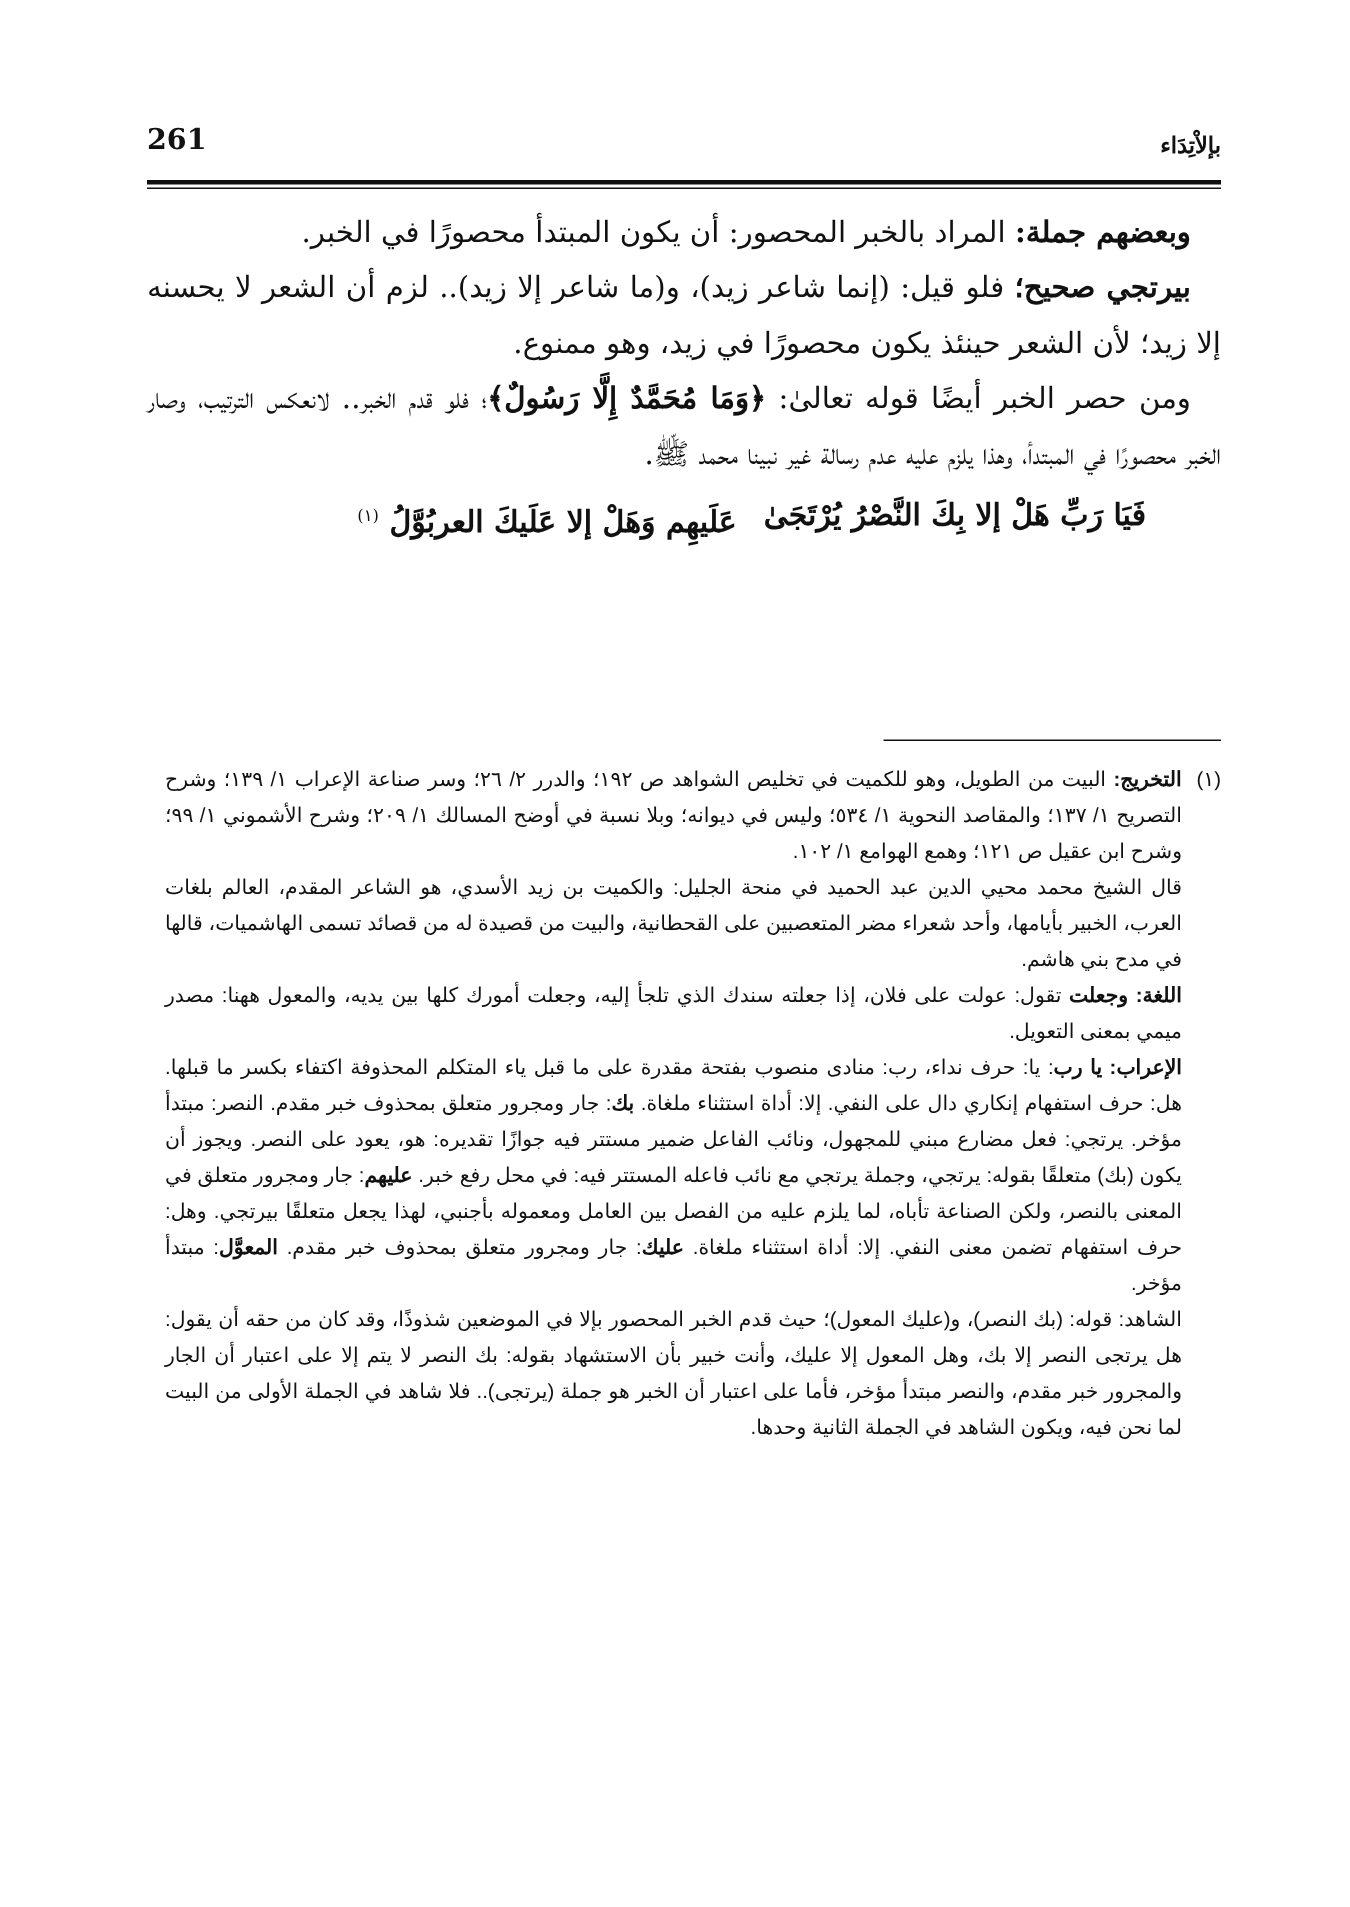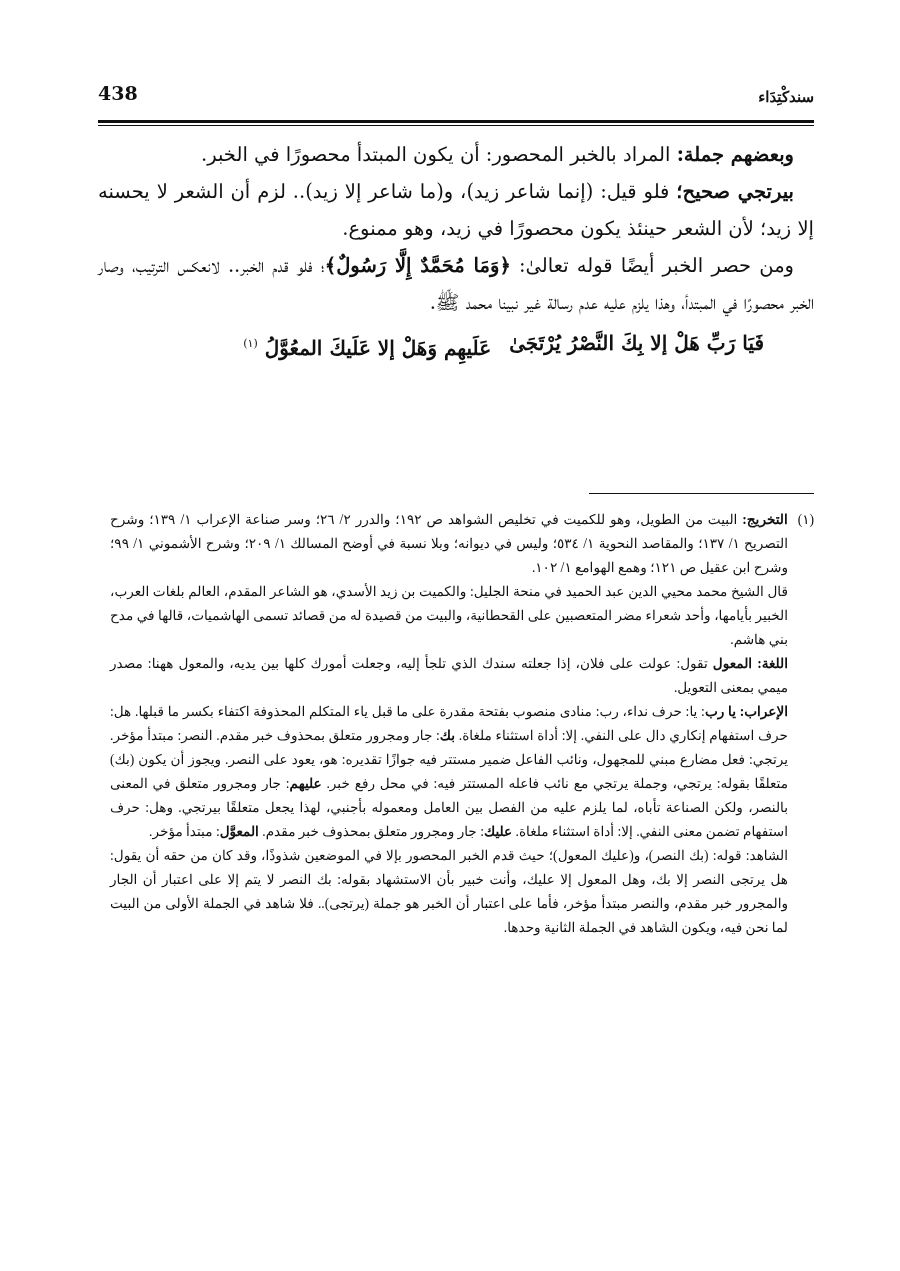--- a/index.html
+++ b/index.html
@@ -99,21 +99,21 @@
       top: 413px;
       right: 0;
       width: 225px;
       border-top: 1px solid #111;
     }
     .footnotes {
       position: absolute;
       top: 428px;
       right: 0;
       left: 0;
-      font-family: Liberation Serif, serif;
+      font-family: Liberation Sans, sans-serif;
       font-size: 13.6px;
       line-height: 24px;
       text-align: justify;
       text-align-last: right;
       margin-left: 12px;
     }
     .footnotes p {
       margin: 0;
     }
     .fn-hang {
@@ -123,38 +123,38 @@
     .fn-sub {
       padding-right: 26px;
     }
     .fn-num { font-weight: normal; }
   </style>
 </head>
 <body>
 
 <div class="page">
   <div class="header">
-    <span class="header-title">سندكْتِدَاء</span>
-    <span class="page-number">438</span>
+    <span class="header-title">بإلاْتِدَاء</span>
+    <span class="page-number">261</span>
     <div class="header-rule"></div>
     <div class="header-rule2"></div>
   </div>
 
   <div class="main">
     <p class="indent"><span class="b">وبعضهم جملة:</span><span> المراد بالخبر المحصور: أن يكون المبتدأ محصورًا في الخبر.</span></p>
     <p class="indent"><span class="b">بيرتجي صحيح؛</span><span> فلو قيل: (إنما شاعر زيد)، و(ما شاعر إلا زيد).. لزم أن الشعر لا يحسنه إلا زيد؛ لأن الشعر حينئذ يكون محصورًا في زيد، وهو ممنوع.</span></p>
     <p class="indent"><span>ومن حصر الخبر أيضًا قوله تعالىٰ: </span><span class="quran">﴿وَمَا مُحَمَّدٌ إِلَّا رَسُولٌ﴾</span><span>؛ فلو قدم الخبر.. لانعكس الترتيب، وصار الخبر محصورًا في المبتدأ، وهذا يلزم عليه عدم رسالة غير نبينا محمد ﷺ.</span></p>
     <p class="verse">
       <span class="hemi1">فَيَا رَبِّ هَلْ إلا بِكَ النَّصْرُ يُرْتَجَىٰ</span>
-      <span><span>عَلَيهِم وَهَلْ إلا عَلَيكَ المعُوَّلُ</span> <sup>(١)</sup></span>
+      <span><span>عَلَيهِم وَهَلْ إلا عَلَيكَ العربُوَّلُ</span> <sup>(١)</sup></span>
     </p>
   </div>
 
   <div class="fn-rule"></div>
 
   <div class="footnotes">
     <p class="fn-hang"><span class="fn-num">(١)</span>&nbsp;&nbsp;<span class="b">التخريج:</span><span> البيت من الطويل، وهو للكميت في تخليص الشواهد ص ١٩٢؛ والدرر ٢/ ٢٦؛ وسر صناعة الإعراب ١/ ١٣٩؛ وشرح التصريح ١/ ١٣٧؛ والمقاصد النحوية ١/ ٥٣٤؛ وليس في ديوانه؛ وبلا نسبة في أوضح المسالك ١/ ٢٠٩؛ وشرح الأشموني ١/ ٩٩؛ وشرح ابن عقيل ص ١٢١؛ وهمع الهوامع ١/ ١٠٢.</span></p>
     <p class="fn-sub">قال الشيخ محمد محيي الدين عبد الحميد في منحة الجليل: والكميت بن زيد الأسدي، هو الشاعر المقدم، العالم بلغات العرب، الخبير بأيامها، وأحد شعراء مضر المتعصبين على القحطانية، والبيت من قصيدة له من قصائد تسمى الهاشميات، قالها في مدح بني هاشم.</p>
-    <p class="fn-sub"><span class="b">اللغة: </span><span class="b">المعول</span><span> تقول: عولت على فلان، إذا جعلته سندك الذي تلجأ إليه، وجعلت أمورك كلها بين يديه، والمعول ههنا: مصدر ميمي بمعنى التعويل.</span></p>
+    <p class="fn-sub"><span class="b">اللغة: </span><span class="b">وجعلت</span><span> تقول: عولت على فلان، إذا جعلته سندك الذي تلجأ إليه، وجعلت أمورك كلها بين يديه، والمعول ههنا: مصدر ميمي بمعنى التعويل.</span></p>
     <p class="fn-sub"><span class="b">الإعراب: </span><span class="b">يا رب</span><span>: يا: حرف نداء، رب: منادى منصوب بفتحة مقدرة على ما قبل ياء المتكلم المحذوفة اكتفاء بكسر ما قبلها. هل: حرف استفهام إنكاري دال على النفي. إلا: أداة استثناء ملغاة. </span><span class="b">بك</span><span>: جار ومجرور متعلق بمحذوف خبر مقدم. النصر: مبتدأ مؤخر. يرتجي: فعل مضارع مبني للمجهول، ونائب الفاعل ضمير مستتر فيه جوازًا تقديره: هو، يعود على النصر. ويجوز أن يكون (بك) متعلقًا بقوله: يرتجي، وجملة يرتجي مع نائب فاعله المستتر فيه: في محل رفع خبر. </span><span class="b">عليهم</span><span>: جار ومجرور متعلق في المعنى بالنصر، ولكن الصناعة تأباه، لما يلزم عليه من الفصل بين العامل ومعموله بأجنبي، لهذا يجعل متعلقًا بيرتجي. وهل: حرف استفهام تضمن معنى النفي. إلا: أداة استثناء ملغاة. </span><span class="b">عليك</span><span>: جار ومجرور متعلق بمحذوف خبر مقدم. </span><span class="b">المعوَّل</span><span>: مبتدأ مؤخر.</span></p>
     <p class="fn-sub"><span>الشاهد: </span><span>قوله: (بك النصر)، و(عليك المعول)؛ حيث قدم الخبر المحصور بإلا في الموضعين شذوذًا، وقد كان من حقه أن يقول: هل يرتجى النصر إلا بك، وهل المعول إلا عليك، وأنت خبير بأن الاستشهاد بقوله: بك النصر لا يتم إلا على اعتبار أن الجار والمجرور خبر مقدم، والنصر مبتدأ مؤخر، فأما على اعتبار أن الخبر هو جملة (يرتجى).. فلا شاهد في الجملة الأولى من البيت لما نحن فيه، ويكون الشاهد في الجملة الثانية وحدها.</span></p>
   </div>
 </div>
 
 </body></html>

